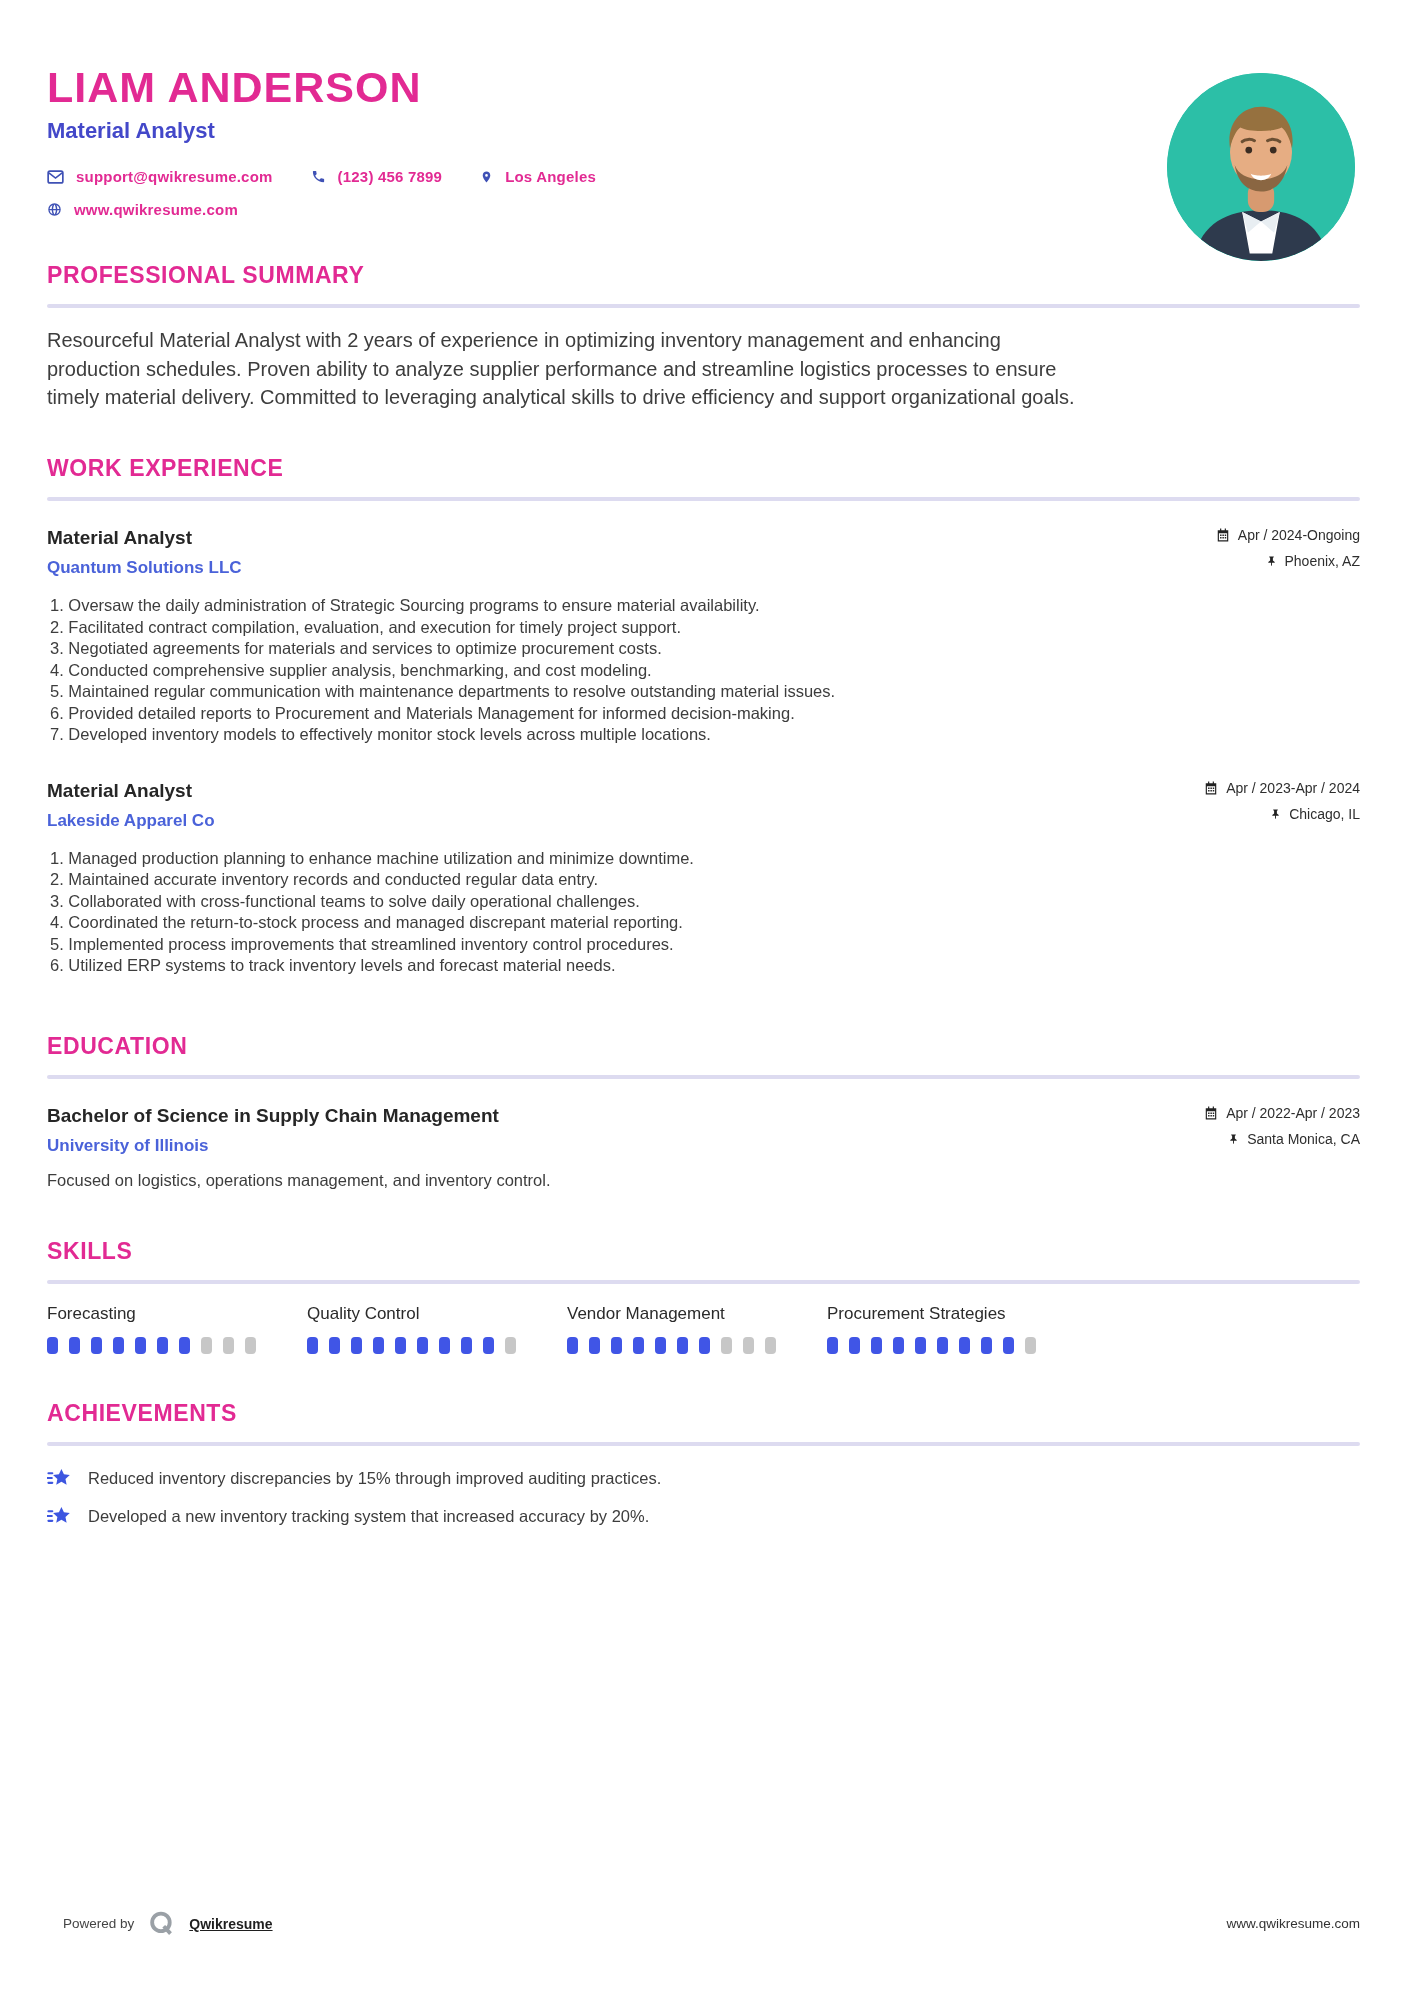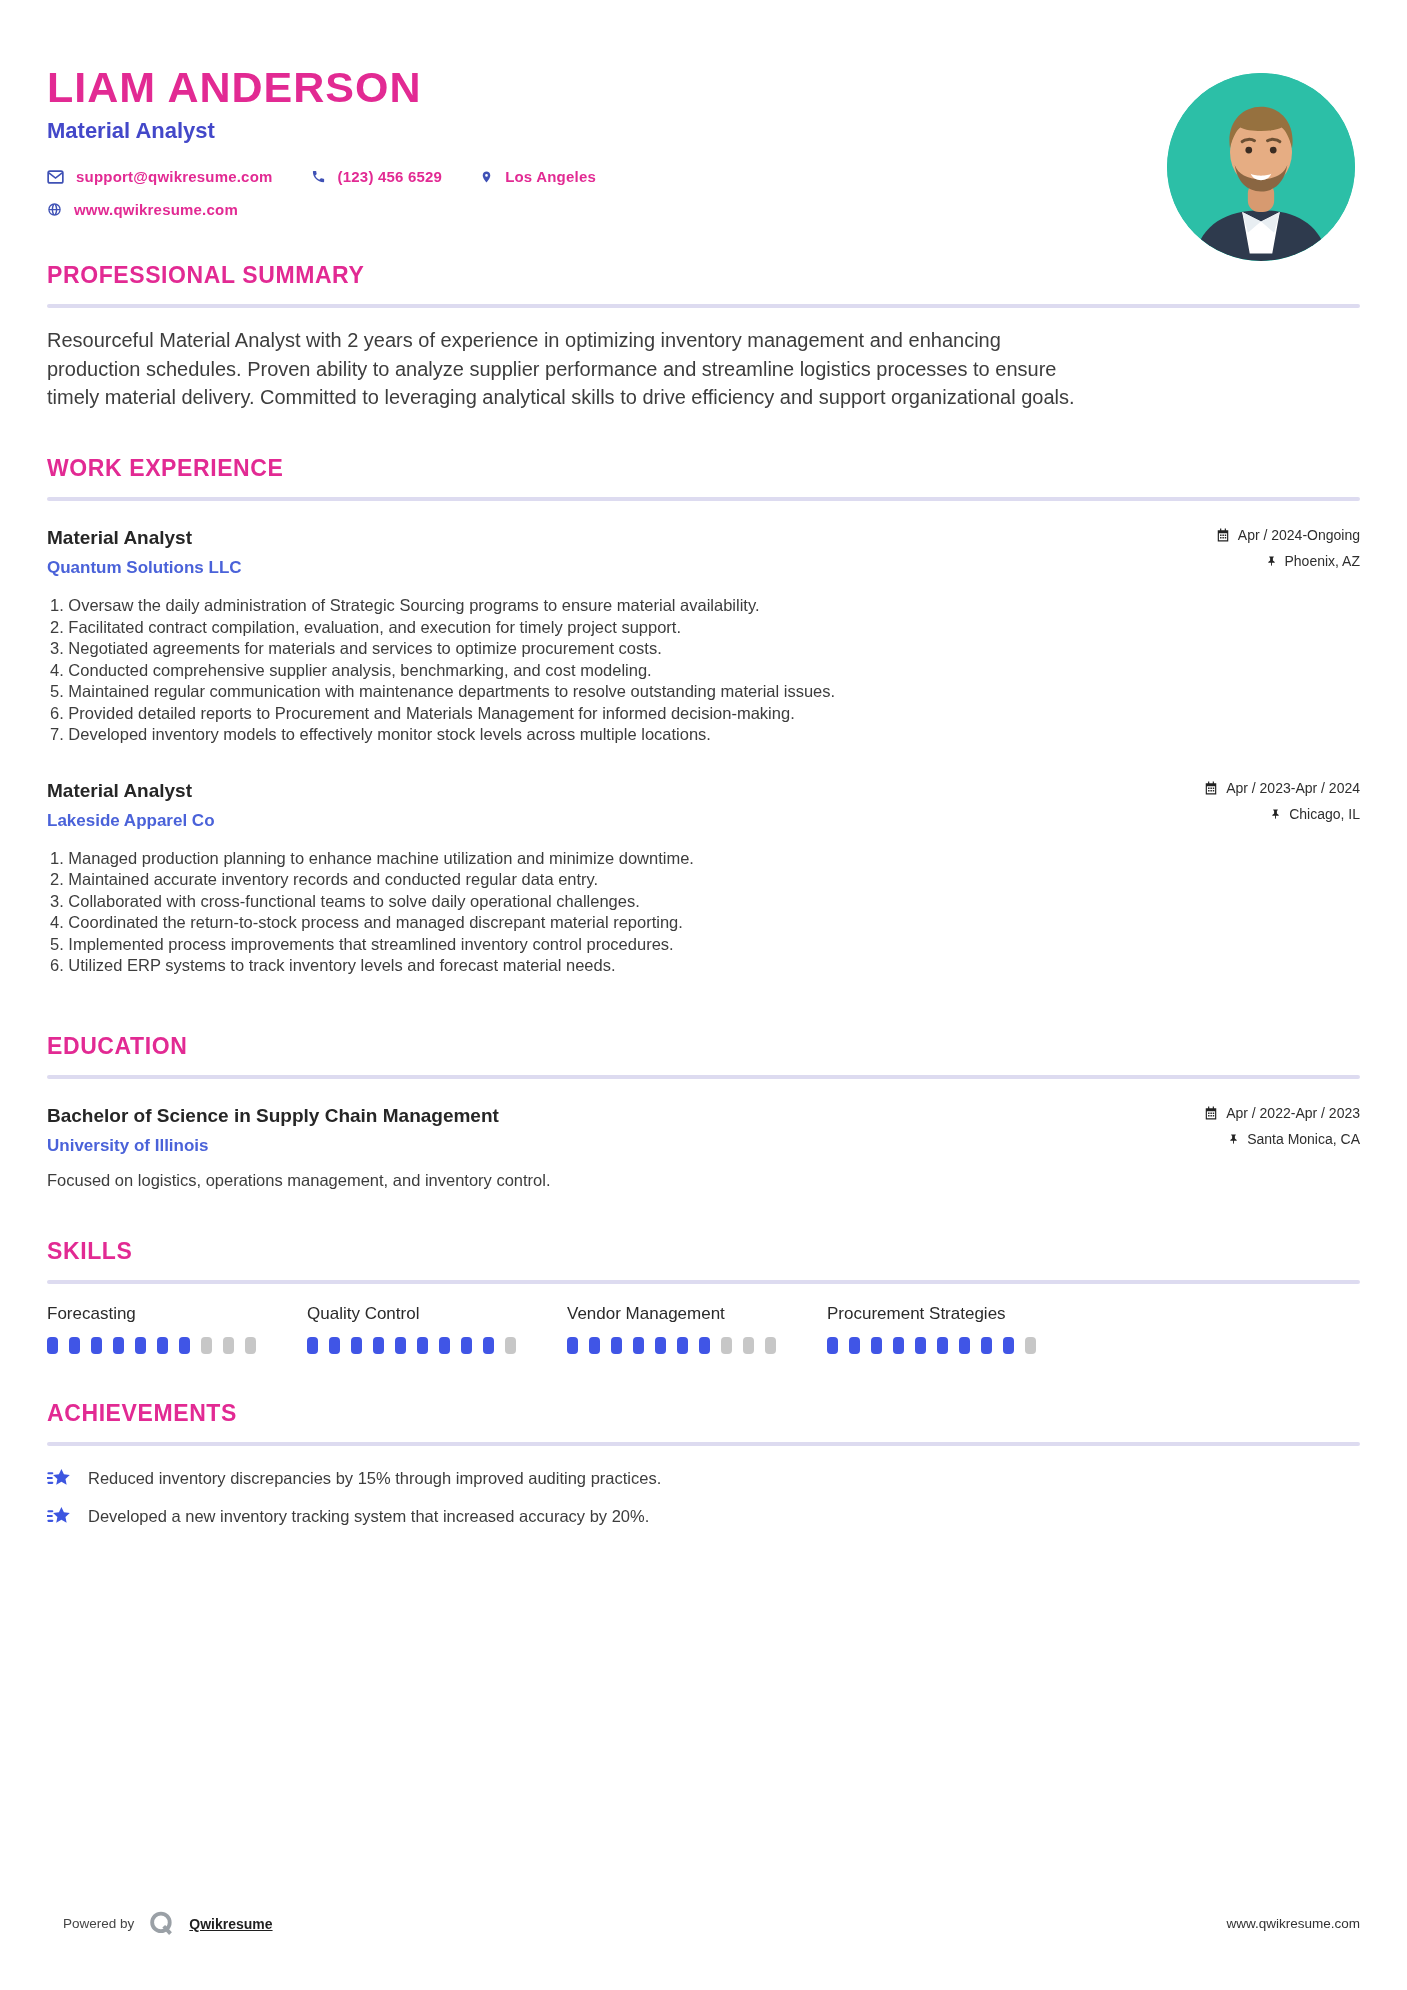--- a/index.html
+++ b/index.html
@@ -164,21 +164,21 @@
                 </svg>
             </span>
             <span class="ctext">support@qwikresume.com</span>
           </span>
           <span class="contact-item">
             <span class="cicon">
               <svg width="15" height="15" viewBox="0 0 24 24">
                   <path fill="currentColor" d="M6.62 10.79a15.05 15.05 0 0 0 6.59 6.59l2.2-2.2c.27-.27.67-.36 1.02-.24 1.12.37 2.33.57 3.57.57.55 0 1 .45 1 1V20c0 .55-.45 1-1 1C10.61 21 3 13.39 3 4c0-.55.45-1 1-1h3.5c.55 0 1 .45 1 1 0 1.25.2 2.45.57 3.57.11.35.03.74-.25 1.02l-2.2 2.2z"></path>
                 </svg>
             </span>
-            <span class="ctext">(123) 456 6529</span>
+            <span class="ctext">(123) 456 7899</span>
           </span>
           <span class="contact-item">
             <span class="cicon">
               <svg width="13" height="16" viewBox="0 0 24 24">
                   <path fill="currentColor" d="M12 2C8.13 2 5 5.13 5 9c0 5.25 7 13 7 13s7-7.75 7-13c0-3.87-3.13-7-7-7zm0 9.5A2.5 2.5 0 1 1 12 6.5a2.5 2.5 0 0 1 0 5z"></path>
                 </svg>
             </span>
             <span class="ctext">Los Angeles</span>
           </span>
         </div>

